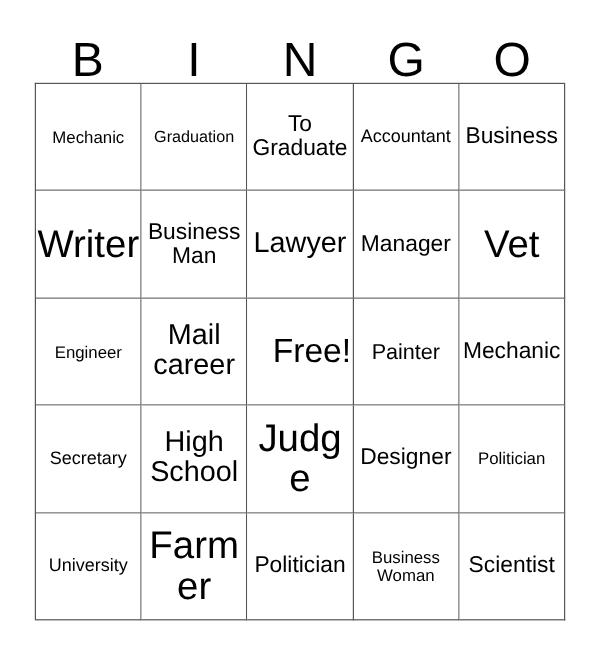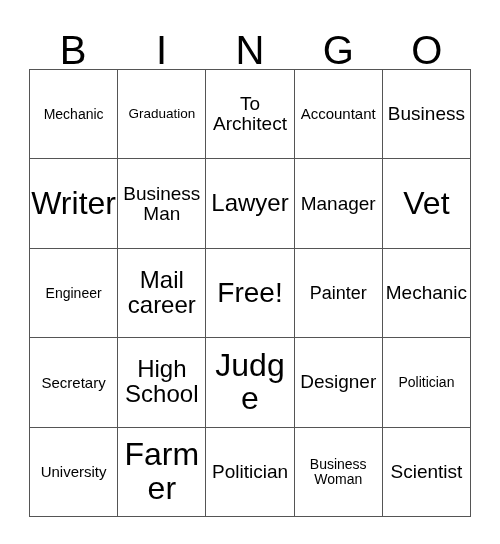--- a/index.html
+++ b/index.html
@@ -79,21 +79,21 @@
   }
 
   
   .fs-xs   { font-size: 13.5px; }
   .fs-sm   { font-size: 15px; }
   .fs-md   { font-size: 14px; }
   .fs-lg   { font-size: 19px; }
   .fs-xl   { font-size: 18px; }
   .fs-2xl  { font-size: 24px; }
   .fs-3xl  { font-size: 32px; }
-  .fs-4xl  { font-size: 28px; }
+  .fs-4xl  { font-size: 28px; text-align: right; }
 </style>
 </head>
 <body>
 
 <div class="card">
 
   <div class="header-row">
     <div class="header-cell">
       <span class="header-letter">B</span>
     </div>
@@ -114,21 +114,21 @@
   <div class="grid">
 
     <div class="grid-row">
       <div class="cell">
         <span class="cell-text fs-md">Mechanic</span>
       </div>
       <div class="cell">
         <span class="cell-text fs-xs">Graduation</span>
       </div>
       <div class="cell">
-        <span class="cell-text fs-lg">To Architect</span>
+        <span class="cell-text fs-lg">To Graduate</span>
       </div>
       <div class="cell">
         <span class="cell-text fs-sm">Accountant</span>
       </div>
       <div class="cell">
         <span class="cell-text fs-lg">Business</span>
       </div>
     </div>
 
     <div class="grid-row">

